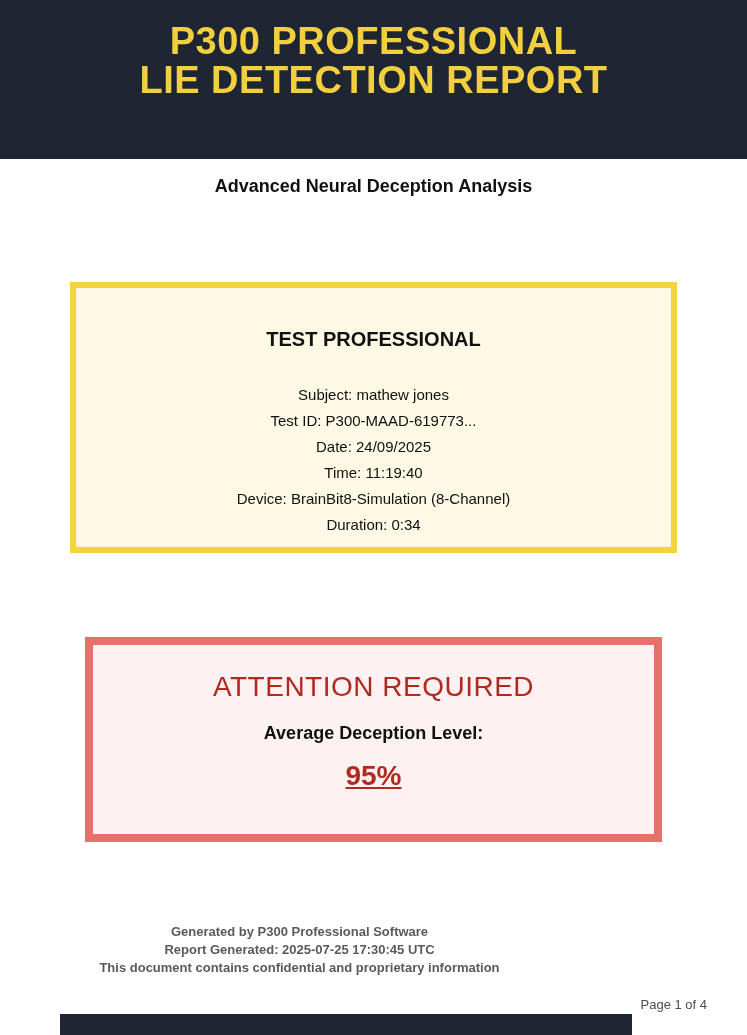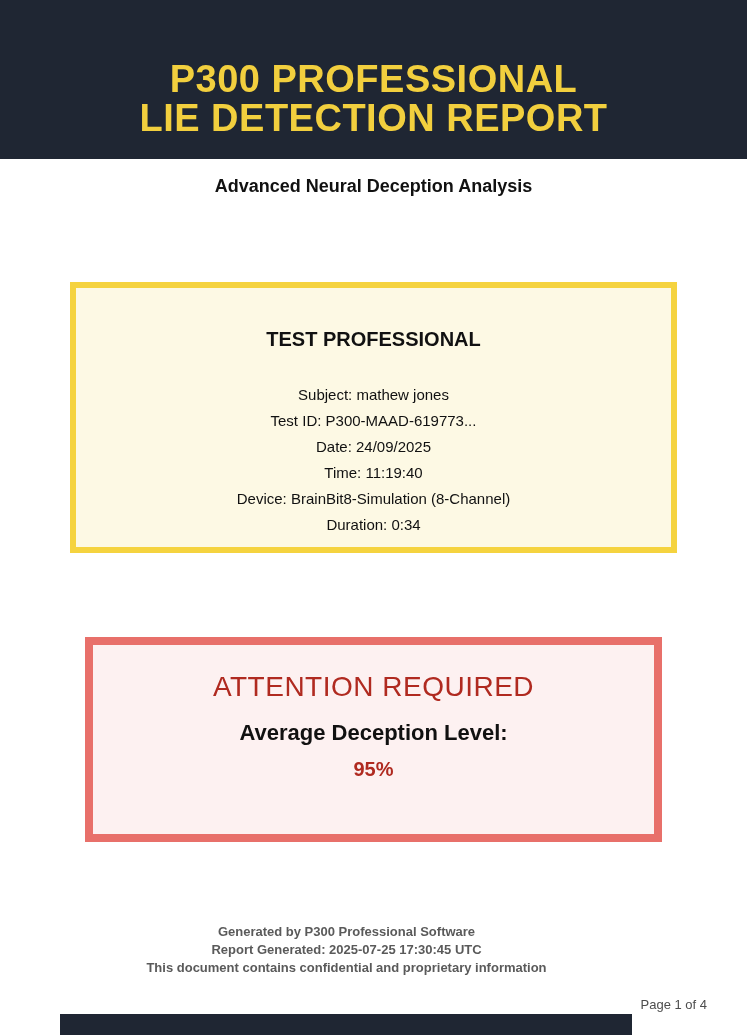--- a/index.html
+++ b/index.html
@@ -9,21 +9,21 @@
   }
   html,body{margin:0;padding:0;}
   body{
     width:747px;height:1035px;position:relative;background:#ffffff;
     font-family:"Liberation Sans","DejaVu Sans",sans-serif;overflow:hidden;
   }
   .page{position:absolute;inset:0;}
   .report-header{
     position:absolute;top:0;left:0;width:747px;height:159px;
     background:var(--navy);display:flex;flex-direction:column;
-    justify-content:flex-start;align-items:center;padding-top:60px;box-sizing:border-box;
+    justify-content:flex-start;align-items:center;padding-top:22px;box-sizing:border-box;
   }
   .report-title-line{
     color:var(--yellow);font-size:38px;font-weight:bold;line-height:39px;
     text-align:center;letter-spacing:0.5px;white-space:nowrap;
   }
   .subtitle{
     position:absolute;top:176px;left:0;width:747px;text-align:center;
     color:var(--black);font-size:18px;font-weight:bold;
   }
   .info-box{
@@ -42,29 +42,30 @@
   .alert-box{
     position:absolute;top:637px;left:85px;width:577px;height:205px;
     box-sizing:border-box;border:8px solid var(--red-border);
     background:var(--pink);text-align:center;
   }
   .alert-title{
     margin-top:26px;font-size:28px;font-weight:normal;color:var(--dark-red);
     line-height:31px;letter-spacing:0.5px;
   }
   .alert-label{
-    margin-top:19px;font-size:22px;font-weight:bold;color:var(--black);
+    margin-top:19px;font-size:18px;font-weight:bold;color:var(--black);
     line-height:24px;
   }
   .alert-value{
-    margin-top:10px;font-size:20px;font-weight:bold;color:var(--dark-red);
+    margin-top:17px;font-size:28px;font-weight:bold;color:var(--dark-red);
     line-height:28px;
+    text-decoration:underline;
   }
   .report-footer{
-    position:absolute;top:923px;left:0;width:599px;text-align:center;padding-left:47px;
+    position:absolute;top:923px;left:0;width:599px;text-align:center;
   }
   .footer-line{
     color:var(--gray);font-size:13px;font-weight:bold;line-height:18px;
   }
   .page-number{
     position:absolute;top:997px;right:40px;color:#4d4d4d;font-size:13px;
     font-weight:normal;
   }
   .bottom-bar{
     position:absolute;top:1014px;left:60px;width:572px;height:21px;

